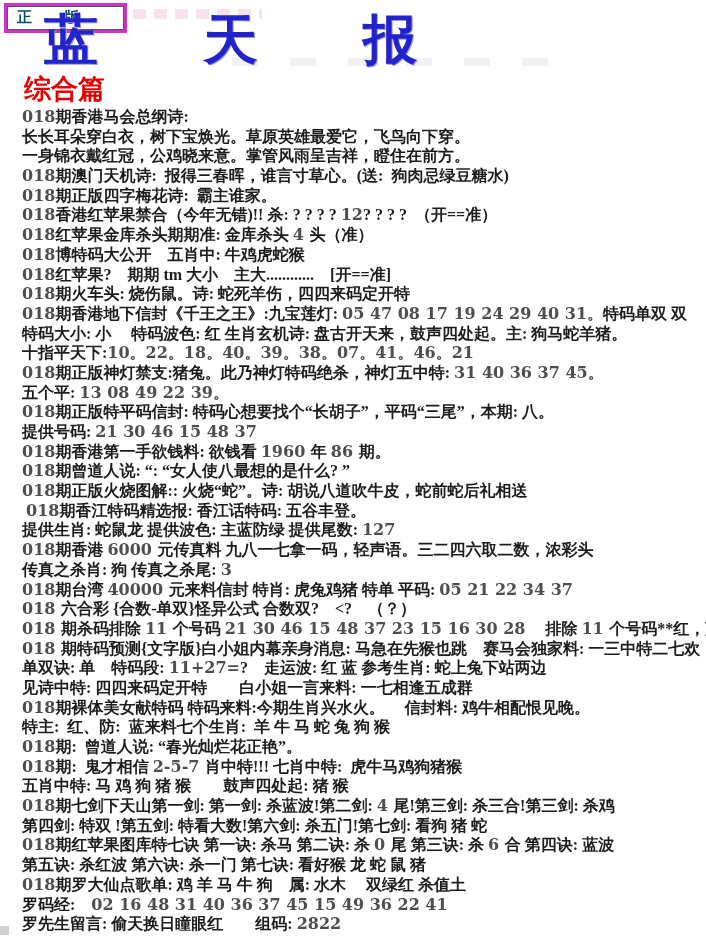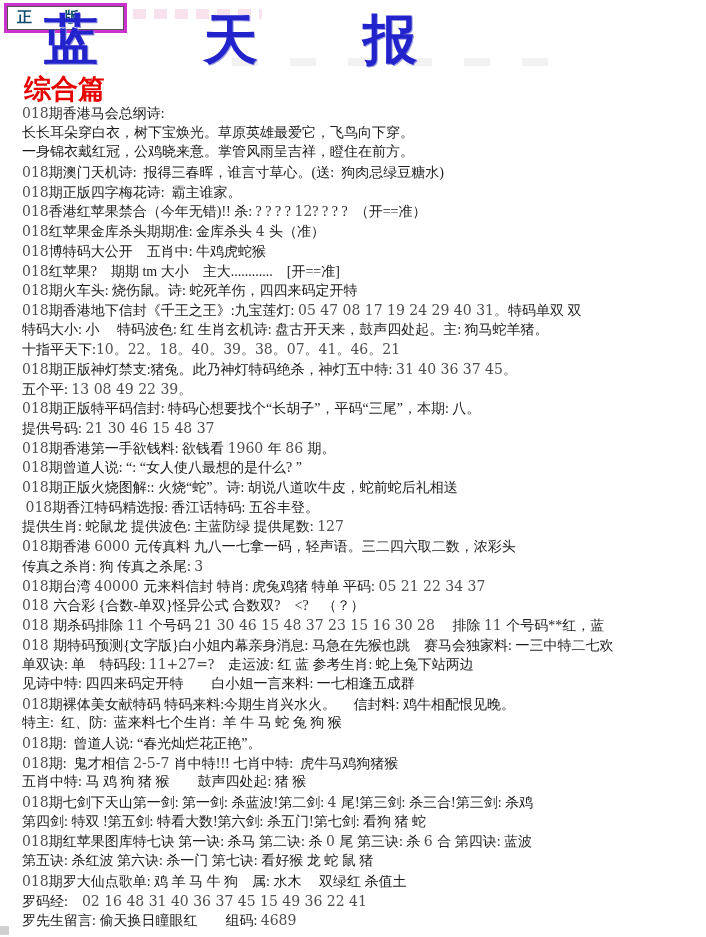--- a/index.html
+++ b/index.html
@@ -32,22 +32,22 @@
   .section{
     position:absolute;top:74px;left:24px;
     font-family:"Liberation Sans","DejaVu Sans",sans-serif;
     font-size:27px;line-height:30px;font-weight:bold;color:#e60000;
   }
   
   .content{
     position:absolute;top:105px;left:22px;width:682px;
   }
   .line{
-    height:19.7px;line-height:16px;
-    font-size:14px;white-space:pre;overflow:visible;
+    height:19.7px;line-height:23px;
+    font-size:16px;white-space:pre;overflow:visible;font-weight:bold;
   }
   .num{
     color:#4e4e4e;
     font-family:"DejaVu Serif","Liberation Serif",serif;
   }
   
   .artifact-top{
     position:absolute;top:9px;left:112px;width:150px;height:10px;
     background:repeating-linear-gradient(90deg,#f0c4da 0 13px,#ffffff 13px 21px);
     opacity:.5;
@@ -112,14 +112,14 @@
     <div class="line">特主:  红、防:  蓝来料七个生肖:  羊 牛 马 蛇 兔 狗 猴</div>
     <div class="line"><span class="num">018</span>期:  曾道人说: “春光灿烂花正艳”。</div>
     <div class="line"><span class="num">018</span>期:  鬼才相信 <span class="num">2-5-7 </span>肖中特!!! 七肖中特:  虎牛马鸡狗猪猴</div>
     <div class="line">五肖中特: 马 鸡 狗 猪 猴　　鼓声四处起: 猪 猴</div>
     <div class="line"><span class="num">018</span>期七剑下天山第一剑: 第一剑: 杀蓝波!第二剑: <span class="num">4 </span>尾!第三剑: 杀三合!第三剑: 杀鸡</div>
     <div class="line">第四剑: 特双 !第五剑: 特看大数!第六剑: 杀五门!第七剑: 看狗 猪 蛇</div>
     <div class="line"><span class="num">018</span>期红苹果图库特七诀 第一诀: 杀马 第二诀: 杀 <span class="num">0 </span>尾 第三诀: 杀 <span class="num">6 </span>合 第四诀: 蓝波</div>
     <div class="line">第五诀: 杀红波 第六诀: 杀一门 第七诀: 看好猴 龙 蛇 鼠 猪</div>
     <div class="line"><span class="num">018</span>期罗大仙点歌单: 鸡 羊 马 牛 狗　属: 水木　 双绿红 杀值土</div>
     <div class="line">罗码经:　<span class="num">02 16 48 31 40 36 37 45 15 49 36 22 41</span></div>
-    <div class="line">罗先生留言: 偷天换日瞳眼红　　组码: <span class="num">4689</span></div>
+    <div class="line">罗先生留言: 偷天换日瞳眼红　　组码: <span class="num">2822</span></div>
   </div>
 
 </body></html>

